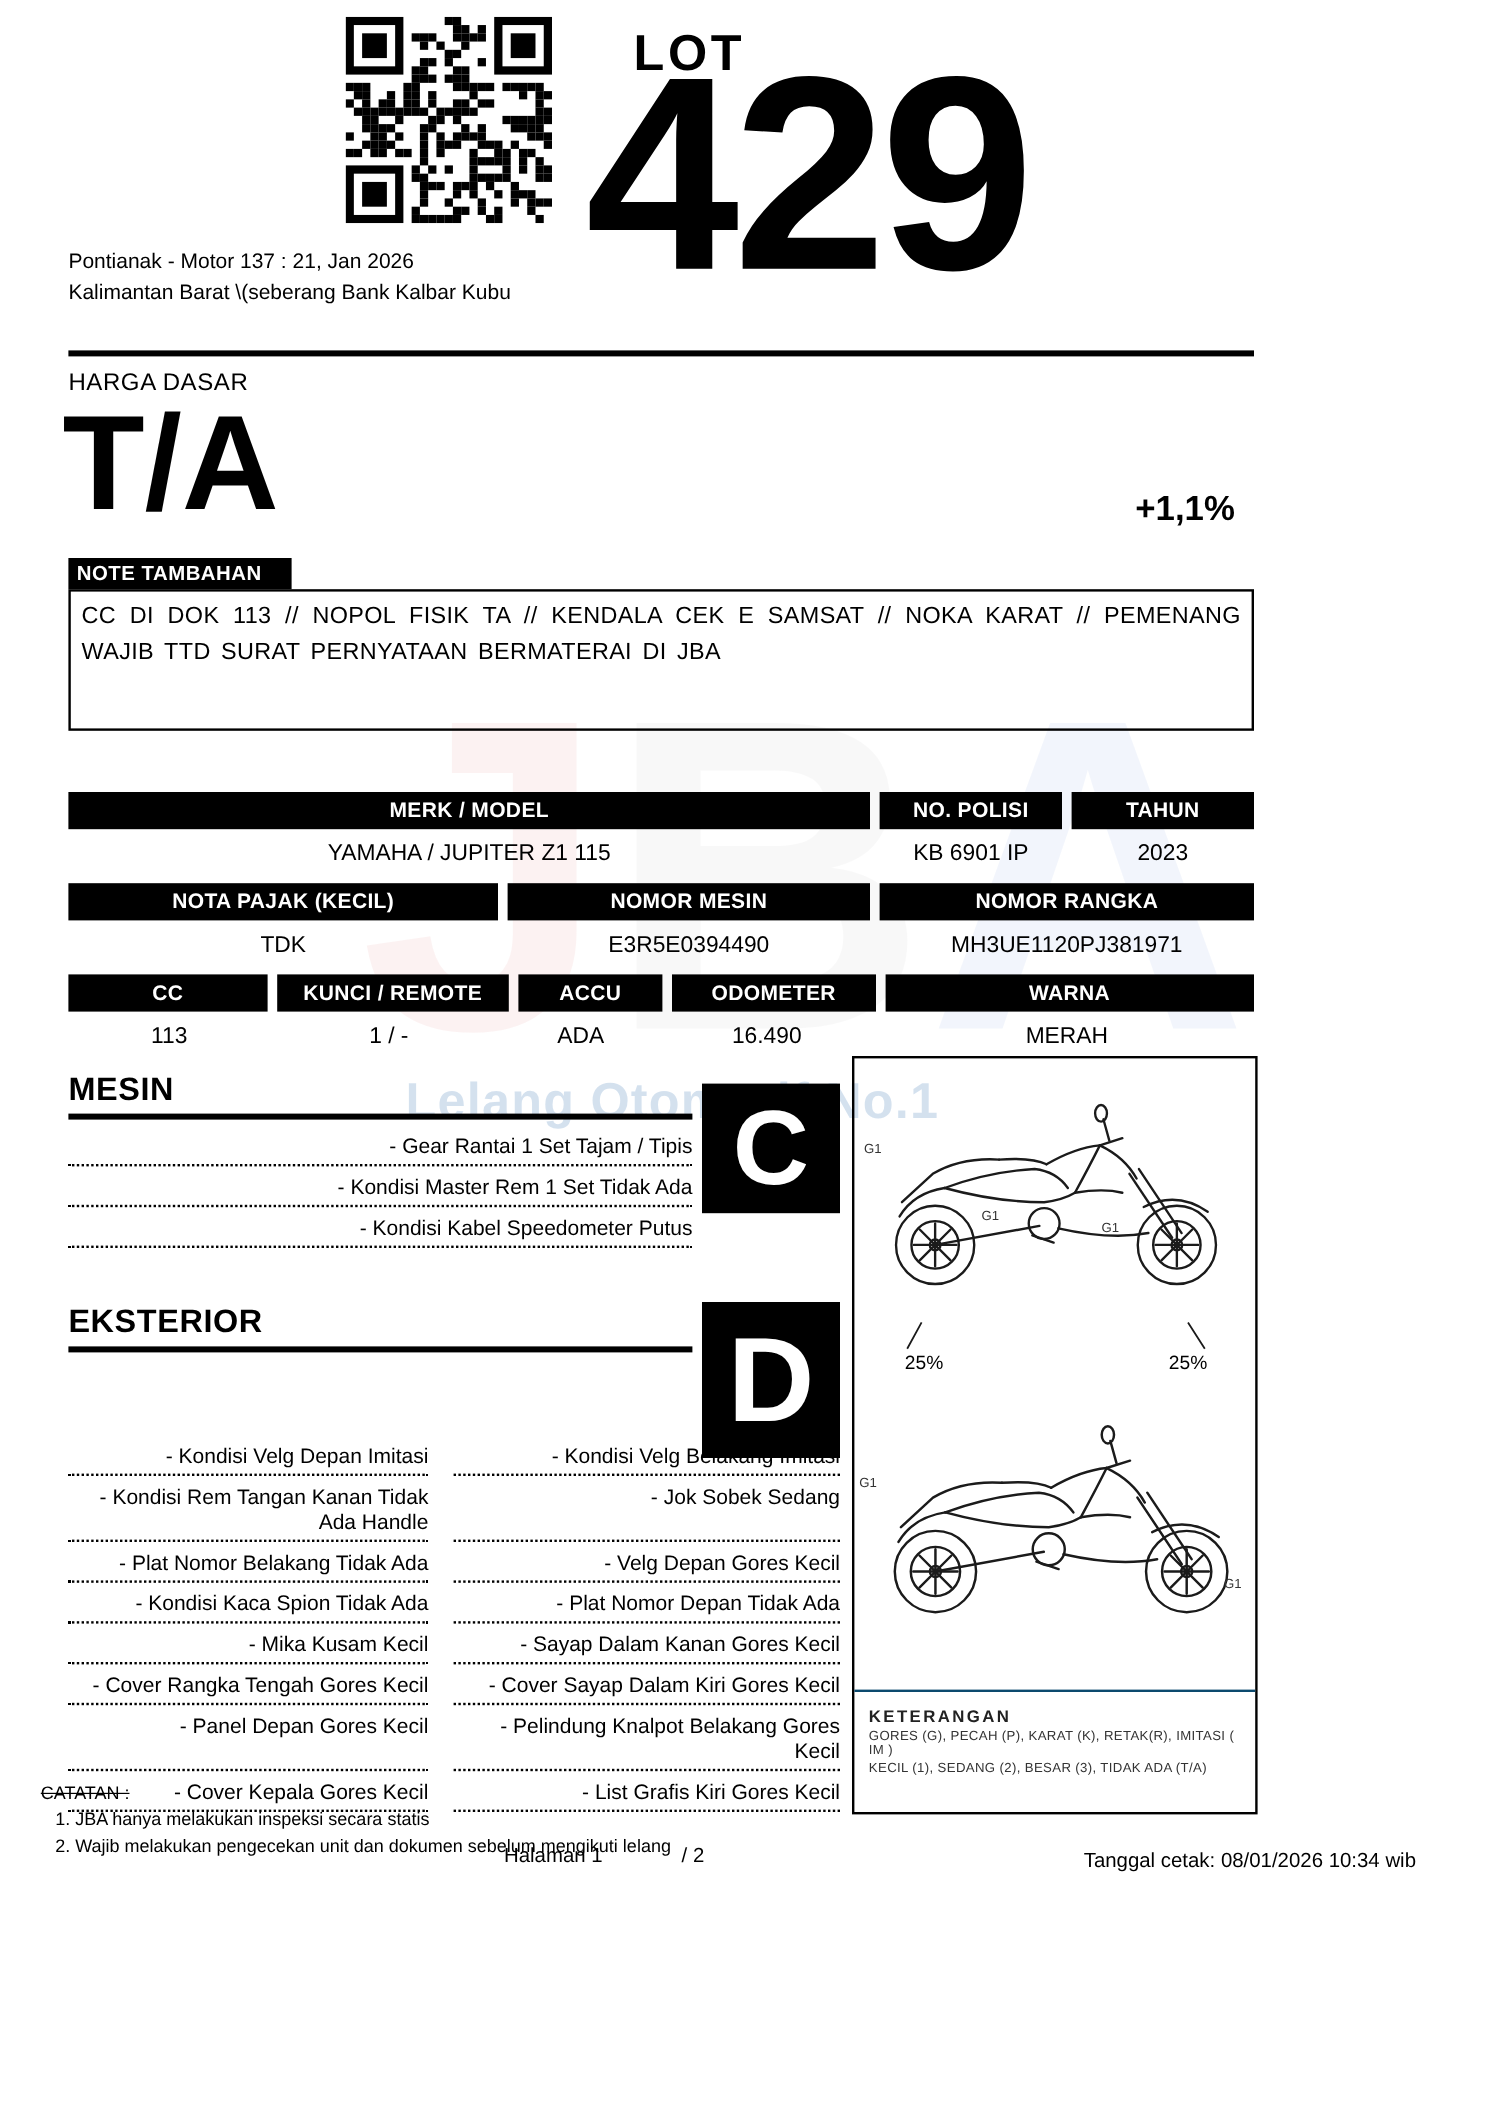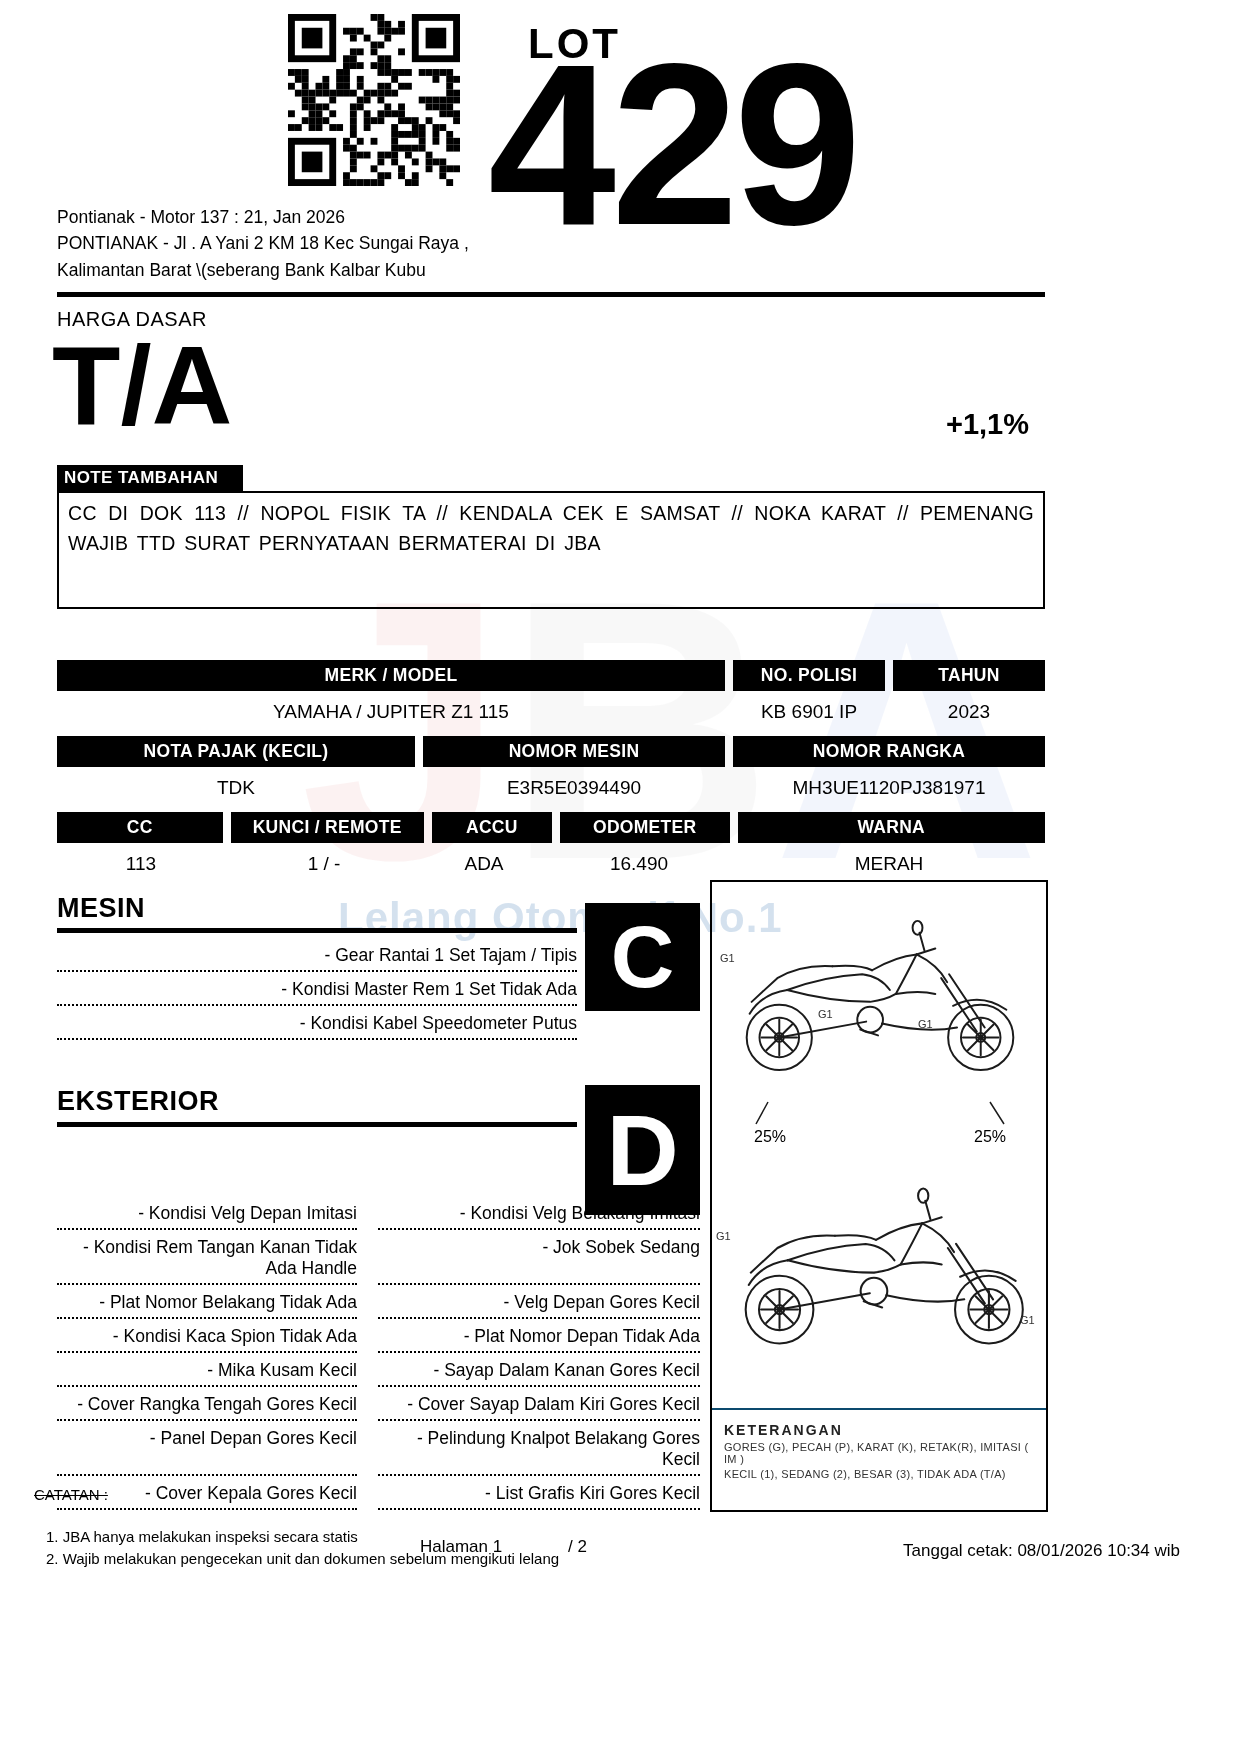--- a/index.html
+++ b/index.html
@@ -50,21 +50,21 @@
   .bike-top { left:10px; top:16px; width:316px; height:185px; }
   .bike-bottom { left:8px; top:286px; width:322px; height:190px; }
   .ptr { position:absolute; left:10px; top:218px; width:316px; height:26px; }
   .pct-label { position:absolute; font-size:16px; }
   .g1 { position:absolute; font-size:11px; color:#333; }
   .ket { position:absolute; left:0; top:526px; width:100%; border-top:2px solid #0c4a6e; padding:12px 12px 0; }
   .ket-title { font-size:14px; font-weight:bold; letter-spacing:2px; color:#222; }
   .ket-line { font-size:11px; color:#333; margin-top:3px; letter-spacing:0.3px; }
   
   .catatan-title { position:absolute; left:34px; top:1486px; font-size:15px; text-decoration:line-through; }
-  .catatan-items { position:absolute; left:46px; top:1506px; font-size:15px; line-height:1.45;margin-top:20px; }
+  .catatan-items { position:absolute; left:46px; top:1506px; font-size:15px; line-height:1.45; }
   .footer-page { position:absolute; left:420px; top:1537px; font-size:17px; }
   .footer-total { position:absolute; left:568px; top:1537px; font-size:17px; }
   .footer-print { position:absolute; left:700px; top:1541px; width:480px; font-size:17px; text-align:right; }
 </style>
 </head>
 <body>
 
 <div class="page">
 
   <div class="watermark">
@@ -326,21 +326,20 @@
         <rect x="120" y="12" width="18" height="18" fill="#000"></rect>
         <rect x="0" y="108" width="42" height="42" fill="#000"></rect>
         <rect x="6" y="114" width="30" height="30" fill="#fff"></rect>
         <rect x="12" y="120" width="18" height="18" fill="#000"></rect>
       </svg></div>
   <div class="lot-label">LOT</div>
   <div class="lot-number">429</div>
 
   <div class="auction-info">
     <div>Pontianak - Motor 137 : 21, Jan 2026</div>
-    <div>PONTIANAK - Jl . A Yani 2 KM 18 Kec Sungai Raya ,</div>
     <div>Kalimantan Barat \(seberang Bank Kalbar Kubu</div>
   </div>
 
   <div class="divider"></div>
   <div class="harga-label">HARGA DASAR</div>
   <div class="harga-value">T/A</div>
   <div class="pct">+1,1%</div>
 
   <div class="note-label">NOTE TAMBAHAN</div>
   <div class="note-box">

